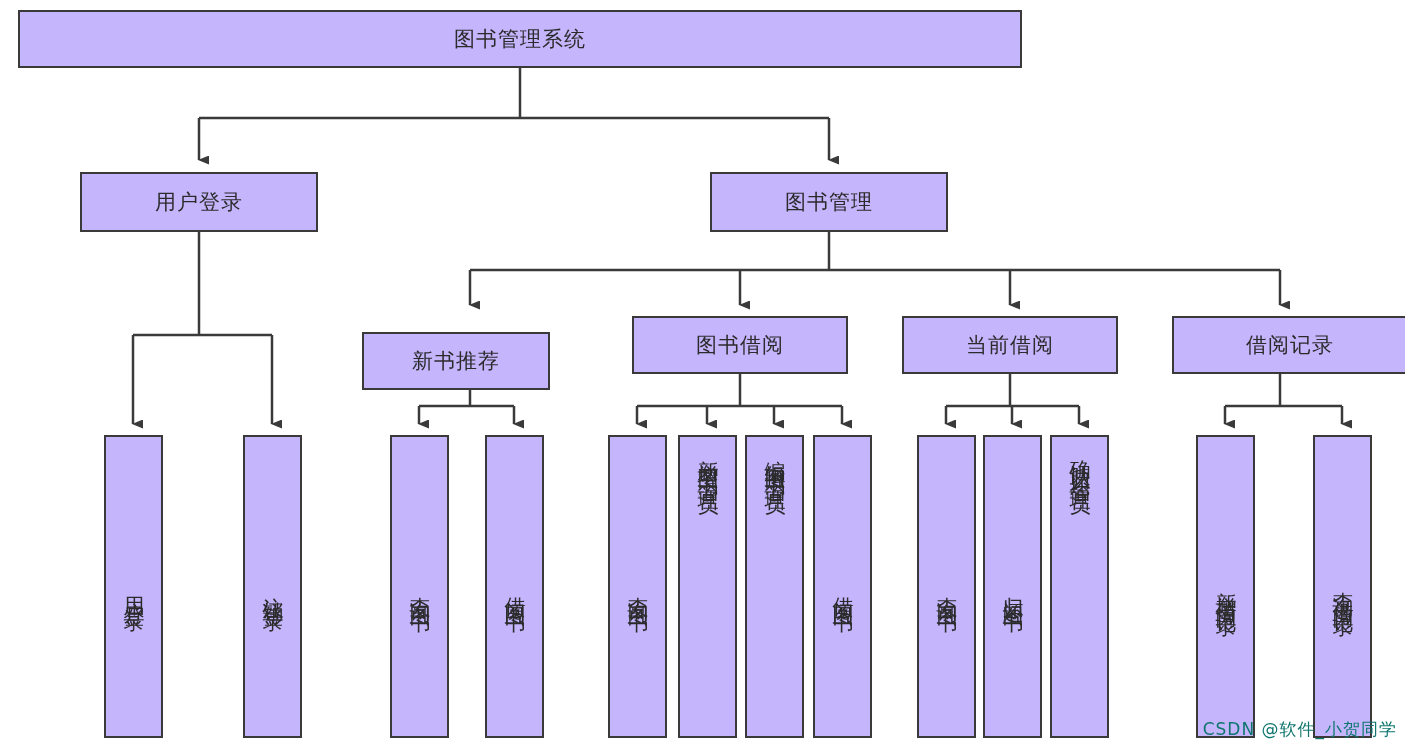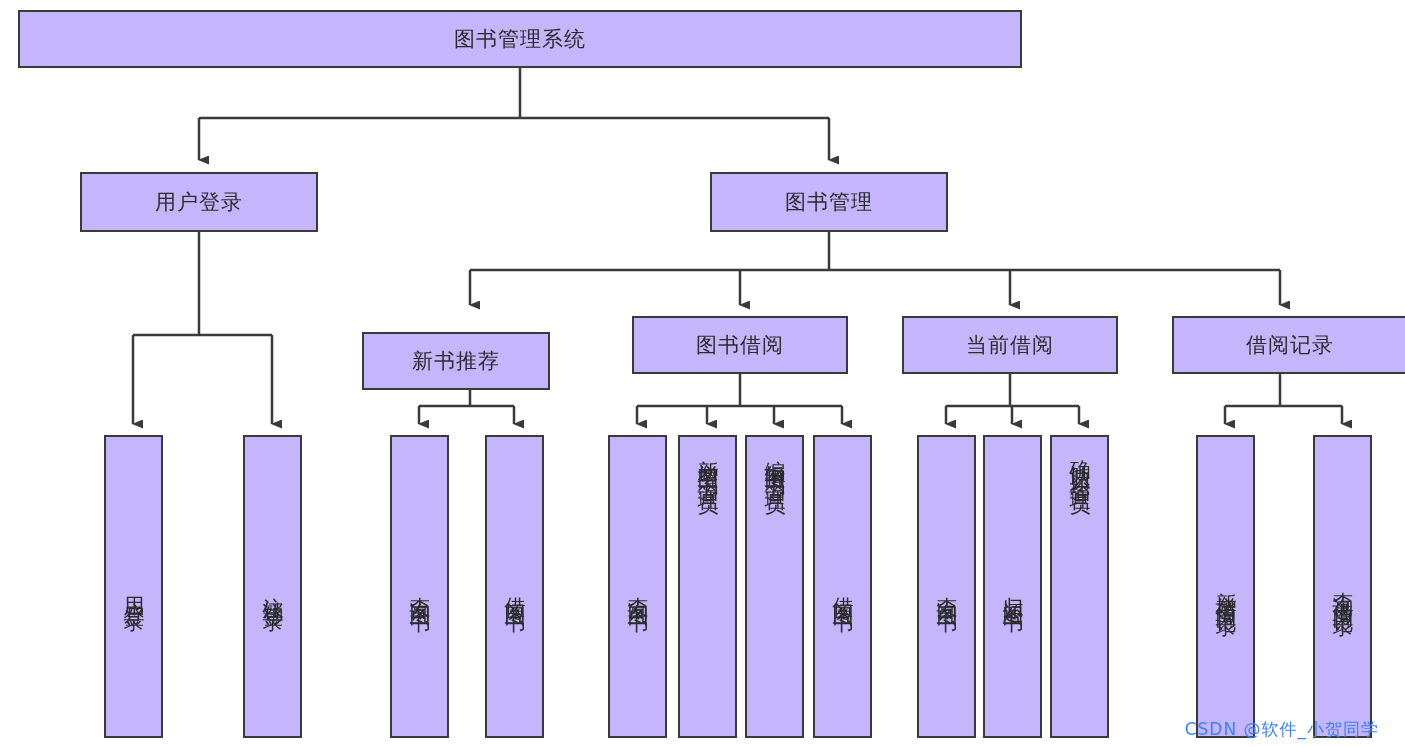--- a/index.html
+++ b/index.html
@@ -53,24 +53,24 @@
     letter-spacing:5px;
     line-height:1;
     white-space:nowrap;
   }
   .node.vert.mid .label{
     margin-top:auto;
     margin-bottom:auto;
   }
   .watermark{
     position:absolute;
-    right:26px;
+    right:8px;
     bottom:6px;
     font-size:17px;
-    color:#3b82f6;
+    color:#0f766e;
     letter-spacing:1px;
     z-index:5;
     white-space:nowrap;
     user-select:none;
   }
 </style>
 </head>
 <body>
 
 <div id="canvas">

